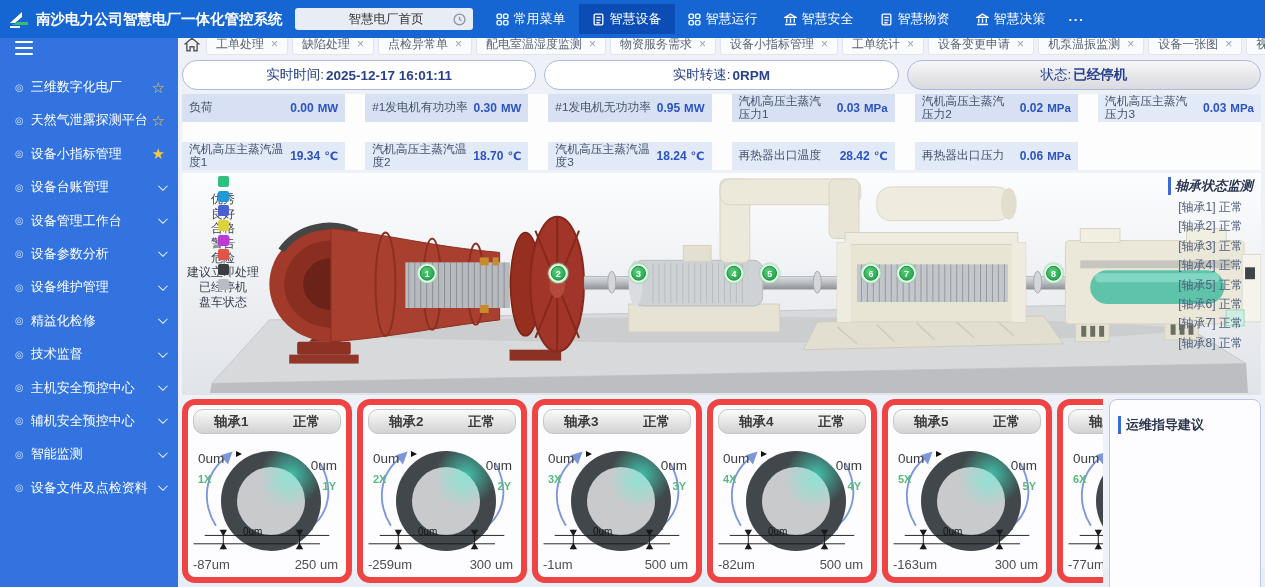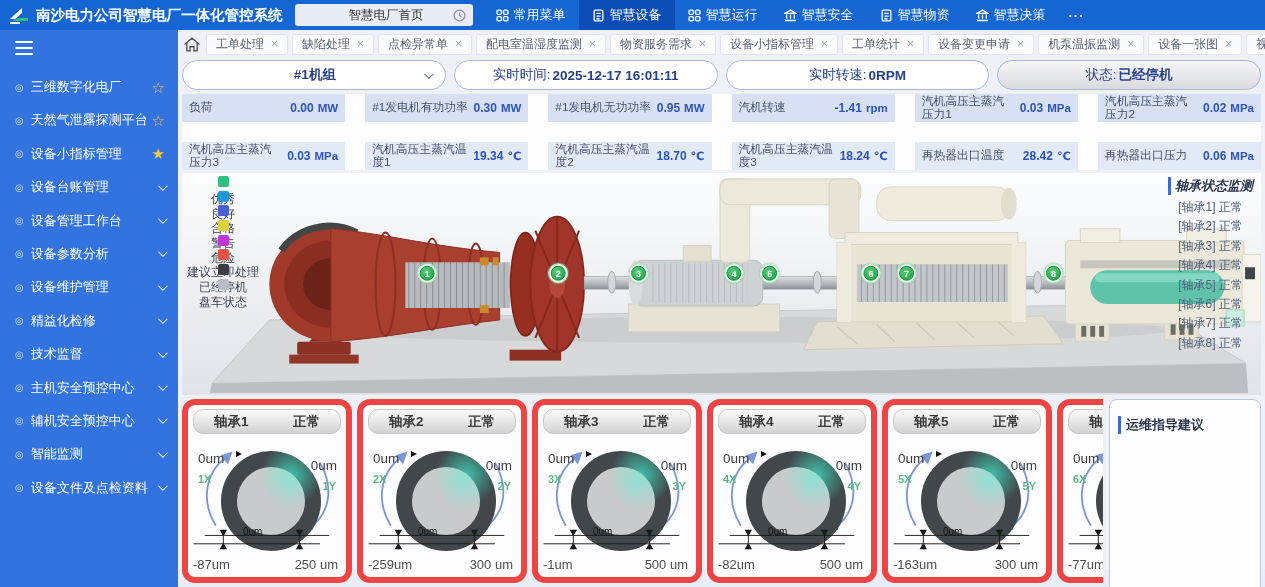--- a/index.html
+++ b/index.html
@@ -1,20 +1,20 @@
 <!DOCTYPE html>
 <html><head>
 <meta charset="utf-8">
 <style>
   * { margin:0; padding:0; box-sizing:border-box; }
   html,body { width:1265px; height:587px; overflow:hidden; }
   body { font-family:"Liberation Sans","DejaVu Sans",sans-serif; background:#e9edf5; position:relative; font-size:13px; }
 
   
-  .topbar { position:absolute; top:0; left:0; width:1265px; height:30px; background:#1565d2; display:flex; align-items:center; color:#fff; z-index:30; }
+  .topbar { position:absolute; top:0; left:0; width:1265px; height:38px; background:#1565d2; display:flex; align-items:center; color:#fff; z-index:30; }
   .logo { width:22px; height:20px; margin-left:8px; flex:none; }
   .app-title { font-size:14.5px; font-weight:bold; margin-left:6px; white-space:nowrap; }
   .searchbox { margin-left:12px; width:178px; height:22px; background:#e8ecf4; border-radius:3px; display:flex; align-items:center; padding:0 7px; color:#333; font-size:12.5px; cursor:pointer; flex:none; }
   .searchbox .sv { flex:1; white-space:nowrap; overflow:hidden;margin-left:47px; }
   .topnav { display:flex; margin-left:10px; height:30px; }
   .nav-item { display:flex; align-items:center; gap:5px; padding:0 13px; font-size:13px; cursor:pointer; white-space:nowrap; }
   .nav-item.active { background:#0b4db4; }
   .nav-item svg { flex:none; }
   .nav-more { padding:0 10px; font-weight:bold; letter-spacing:1px; }
   .tb-right { margin-left:auto; display:flex; align-items:center; gap:10px; padding-right:8px; }
@@ -293,24 +293,20 @@
         <span>设备一张图</span>
         <span class="x">×</span>
       </div>
     <div class="tab">
         <span>视频巡检结果</span>
       </div>
 
   </div>
 
   <div class="controls">
-    <div class="ctl select">
-      <b>#1机组</b>
-      <span class="dd"></span>
-    </div>
     <div class="ctl">
         <span>实时时间:</span>
         <b>2025-12-17 16:01:11</b>
       </div>
     <div class="ctl">
         <span>实时转速:</span>
         <b>0RPM</b>
       </div>
     <div class="ctl status">
         <span>状态:</span>
@@ -326,25 +322,20 @@
       </div>
     <div class="cell r1">
         <span class="ml">#1发电机有功功率</span>
         <span class="mv">0.30</span>
         <span class="mu">MW</span>
       </div>
     <div class="cell r1">
         <span class="ml">#1发电机无功功率</span>
         <span class="mv">0.95</span>
         <span class="mu">MW</span>
-      </div>
-    <div class="cell r1">
-        <span class="ml">汽机转速</span>
-        <span class="mv">-1.41</span>
-        <span class="mu">rpm</span>
       </div>
     <div class="cell r1">
         <span class="ml">汽机高压主蒸汽压力1</span>
         <span class="mv">0.03</span>
         <span class="mu">MPa</span>
       </div>
     <div class="cell r1">
         <span class="ml">汽机高压主蒸汽压力2</span>
         <span class="mv">0.02</span>
         <span class="mu">MPa</span>

